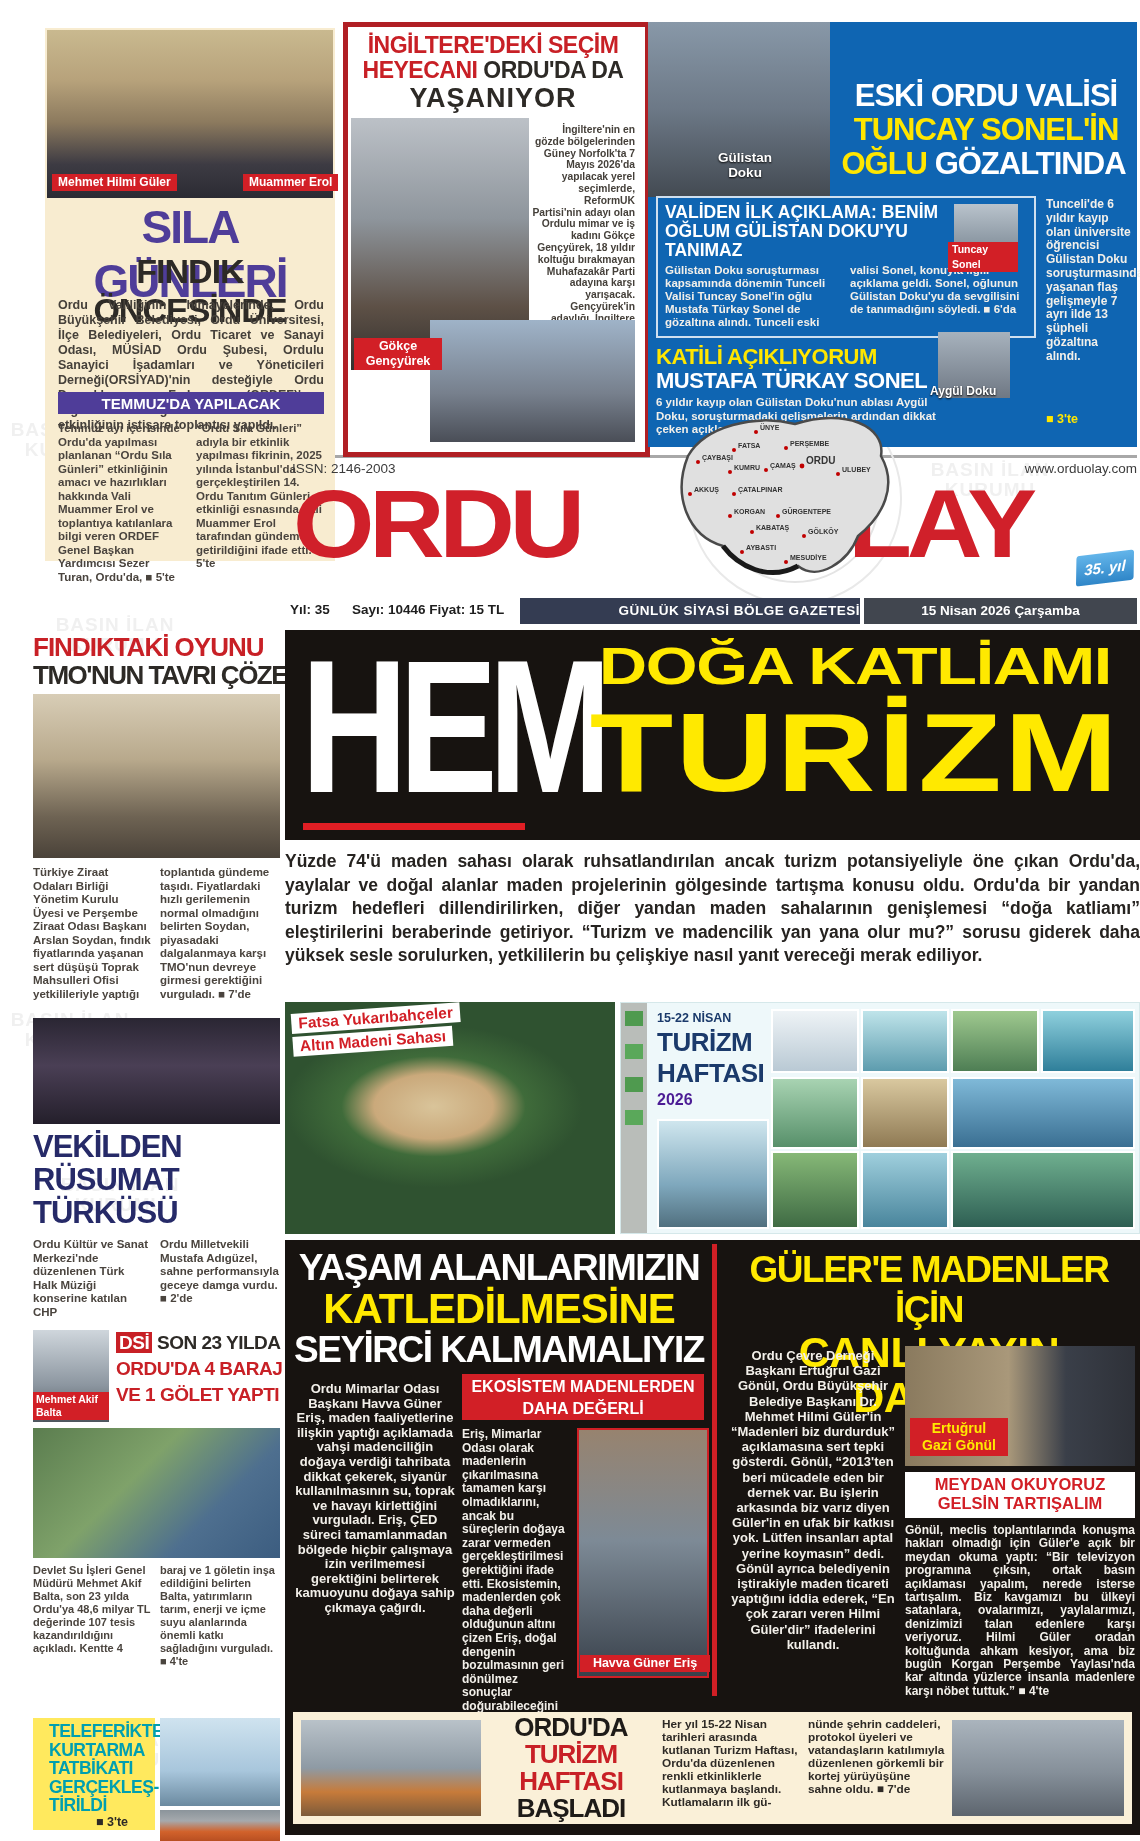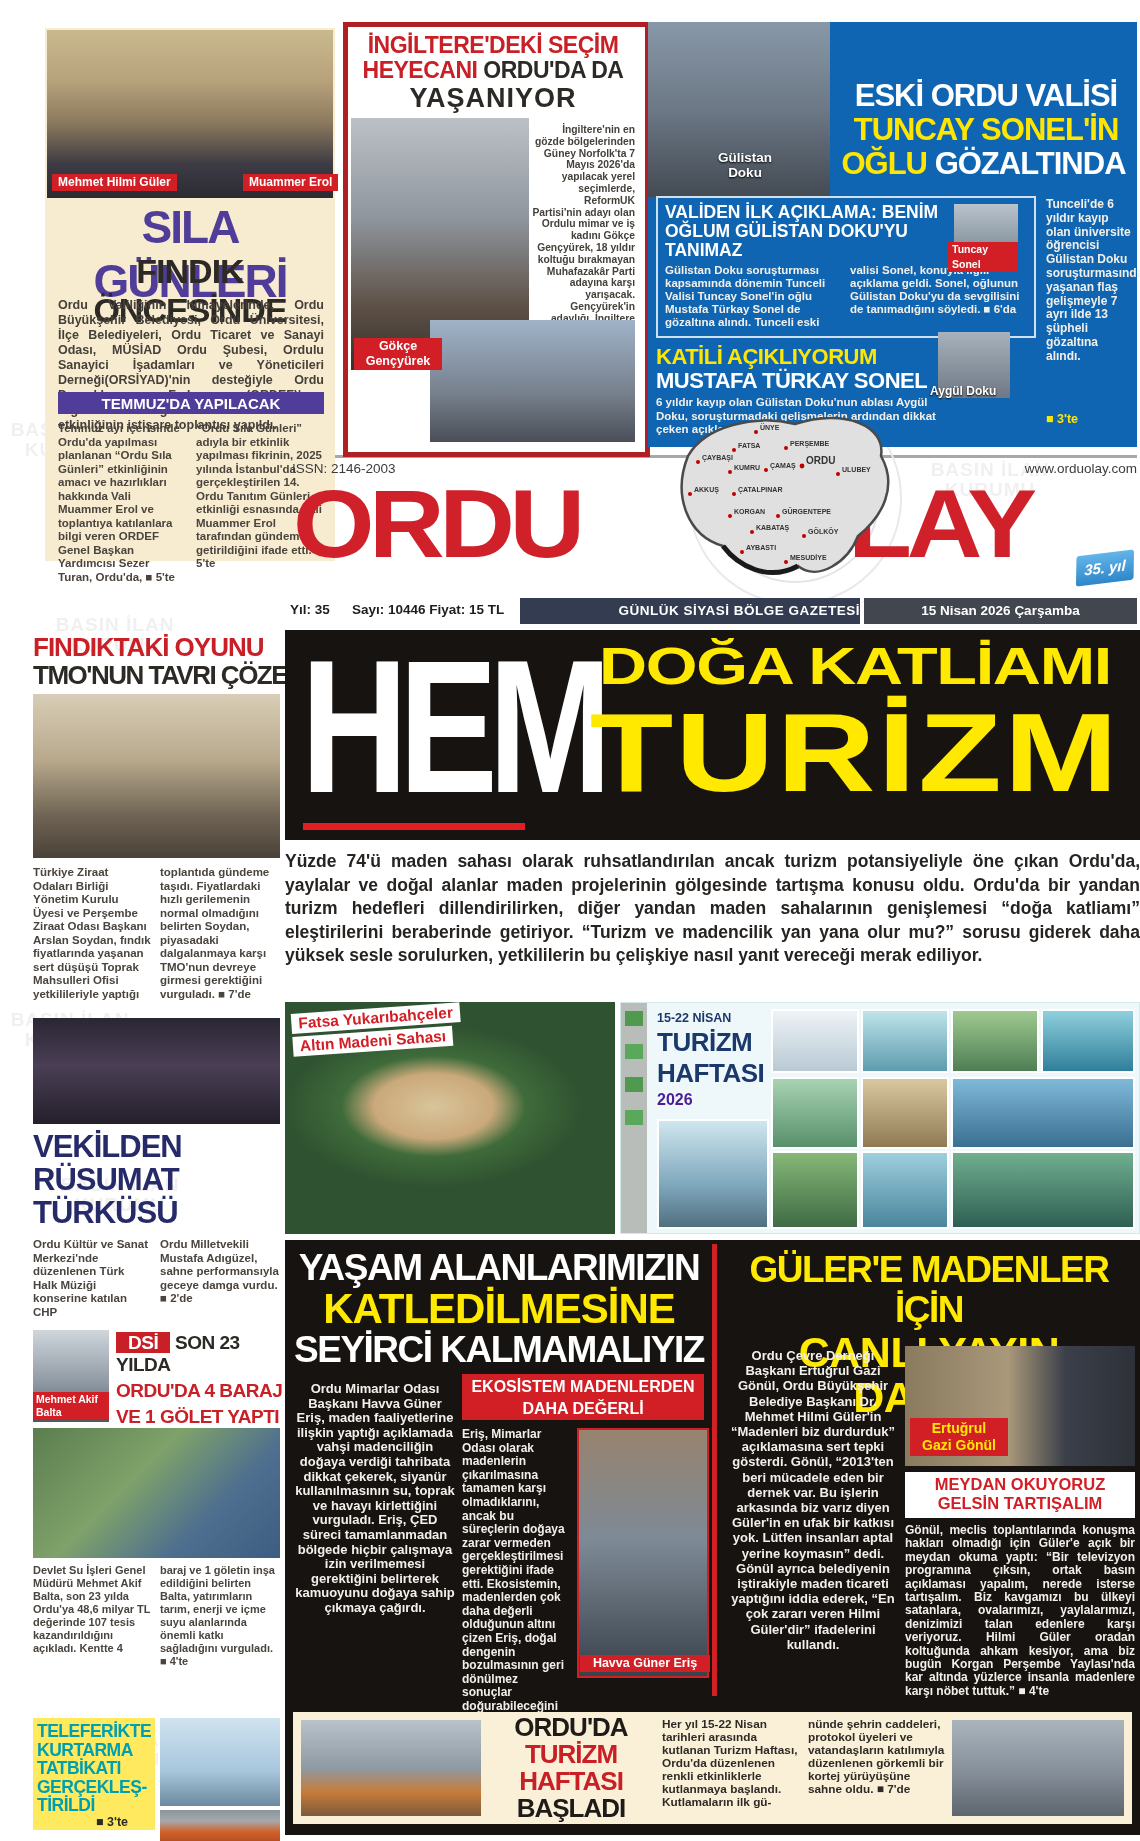--- a/index.html
+++ b/index.html
@@ -170,31 +170,31 @@
     <div>RÜSUMAT</div>
     <div>TÜRKÜSÜ</div>
   </div>
   <div class="abs z" style="left:33px;top:1238px;width:118px;font-size:11.5px;line-height:13.5px;font-weight:600;color:#4a443e">Ordu Kültür ve Sanat Merkezi'nde düzenlenen Türk Halk Müziği konserine katılan CHP</div>
   <div class="abs z" style="left:160px;top:1238px;width:120px;font-size:11.5px;line-height:13.5px;font-weight:600;color:#4a443e">Ordu Milletvekili Mustafa Adıgüzel, sahne performansıyla geceye damga vurdu. ■ 2'de</div>
 
   <div class="photo ph-balta z" style="left:33px;top:1330px;width:76px;height:92px"></div>
   <div class="plabel" style="left:33px;top:1392px;width:70px;font-size:10.5px;line-height:13px;padding:1px 3px;text-align:left">Mehmet Akif Balta</div>
   <div class="abs z" style="left:116px;top:1332px;width:170px">
     <div style="font-size:19px;font-weight:900;letter-spacing:-0.5px">
-      <span style="background:#c82026;color:#fff;padding:0 12px">DSİ</span>
+      <span style="background:#c82026;color:#fff;padding:0 3px">DSİ</span>
       <span style="color:#2d2a26">SON 23 YILDA</span>
     </div>
     <div class="h900" style="font-size:19px;color:#c82026;letter-spacing:-0.5px;margin-top:4px">ORDU'DA 4 BARAJ</div>
     <div class="h900" style="font-size:19px;color:#c82026;letter-spacing:-0.5px;margin-top:4px">VE 1 GÖLET YAPTI</div>
   </div>
   <div class="photo ph-dam z" style="left:33px;top:1428px;width:247px;height:130px"></div>
   <div class="abs z" style="left:33px;top:1564px;width:118px;font-size:11px;line-height:13px;font-weight:600;color:#4a443e">Devlet Su İşleri Genel Müdürü Mehmet Akif Balta, son 23 yılda Ordu'ya 48,6 milyar TL değerinde 107 tesis kazandırıldığını açıkladı. Kentte 4</div>
   <div class="abs z" style="left:160px;top:1564px;width:120px;font-size:11px;line-height:13px;font-weight:600;color:#4a443e">baraj ve 1 göletin inşa edildiğini belirten Balta, yatırımların tarım, enerji ve içme suyu alanlarında önemli katkı sağladığını vurguladı. ■ 4'te</div>
 
-  <div class="abs z" style="left:33px;top:1718px;width:122px;height:112px;background:#ffe95e;padding:4px 4px;box-sizing:border-box">
+  <div class="abs z" style="left:33px;top:1718px;width:122px;height:112px;background:#ffe95e;padding:4px 16px;box-sizing:border-box">
     <div class="h900" style="font-size:17.5px;line-height:18.5px;color:#009fb0;letter-spacing:-0.5px">
       <div>TELEFERİKTE</div>
       <div>KURTARMA</div>
       <div>TATBİKATI</div>
       <div>GERÇEKLEŞ-</div>
       <div>TİRİLDİ</div>
     </div>
   </div>
   <div class="abs z" style="left:96px;top:1815px;font-size:12.5px;font-weight:800;color:#2d2a26">■ 3'te</div>
   <div class="photo ph-cable z" style="left:160px;top:1718px;width:120px;height:88px"></div>

